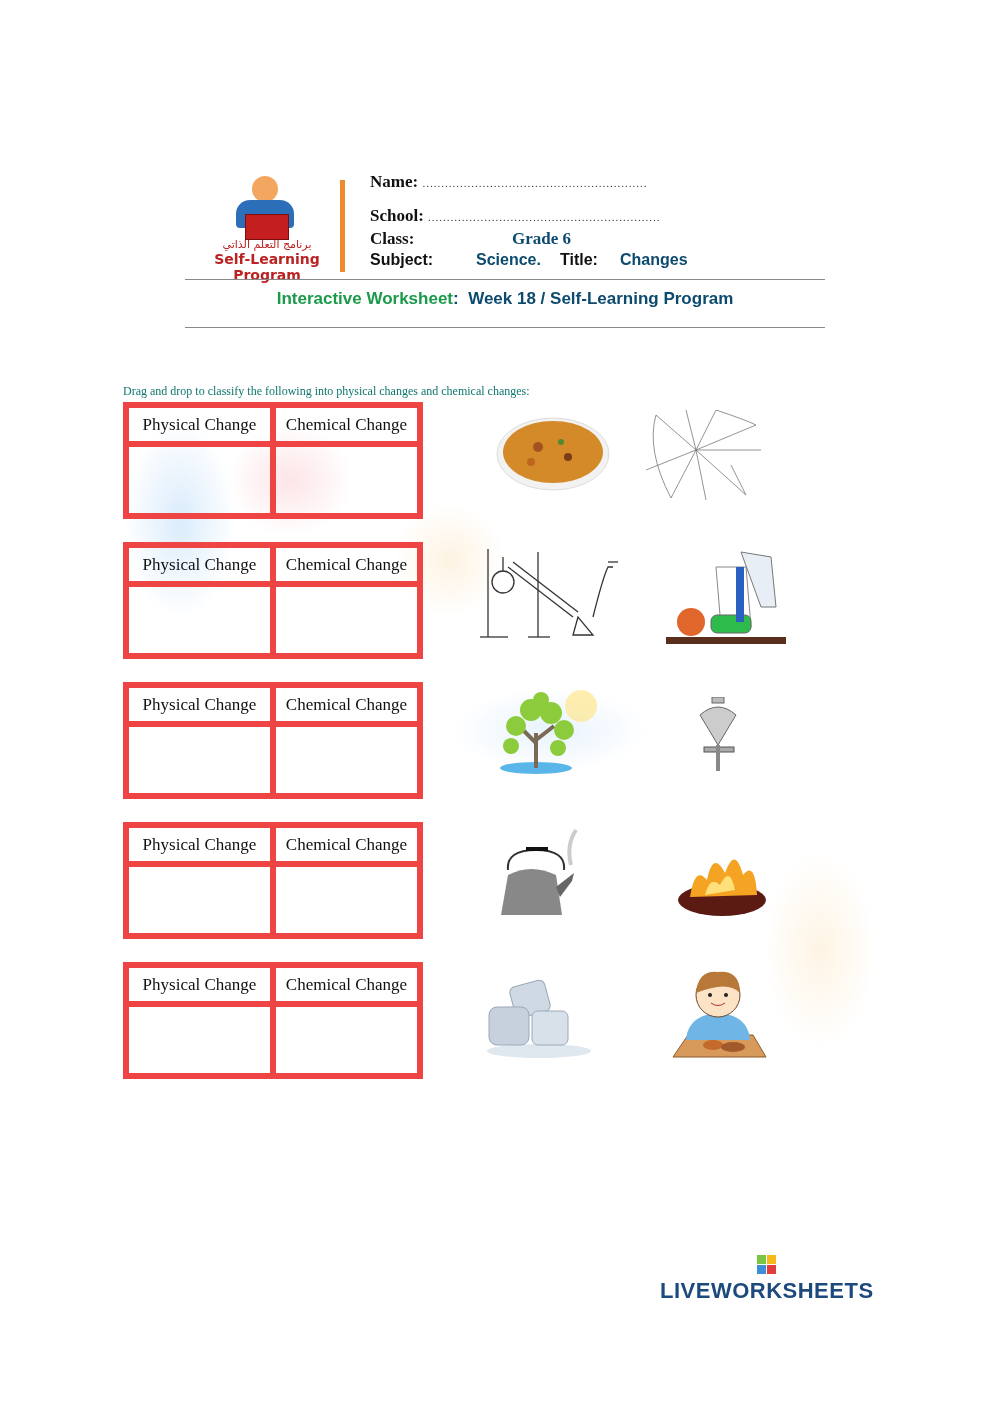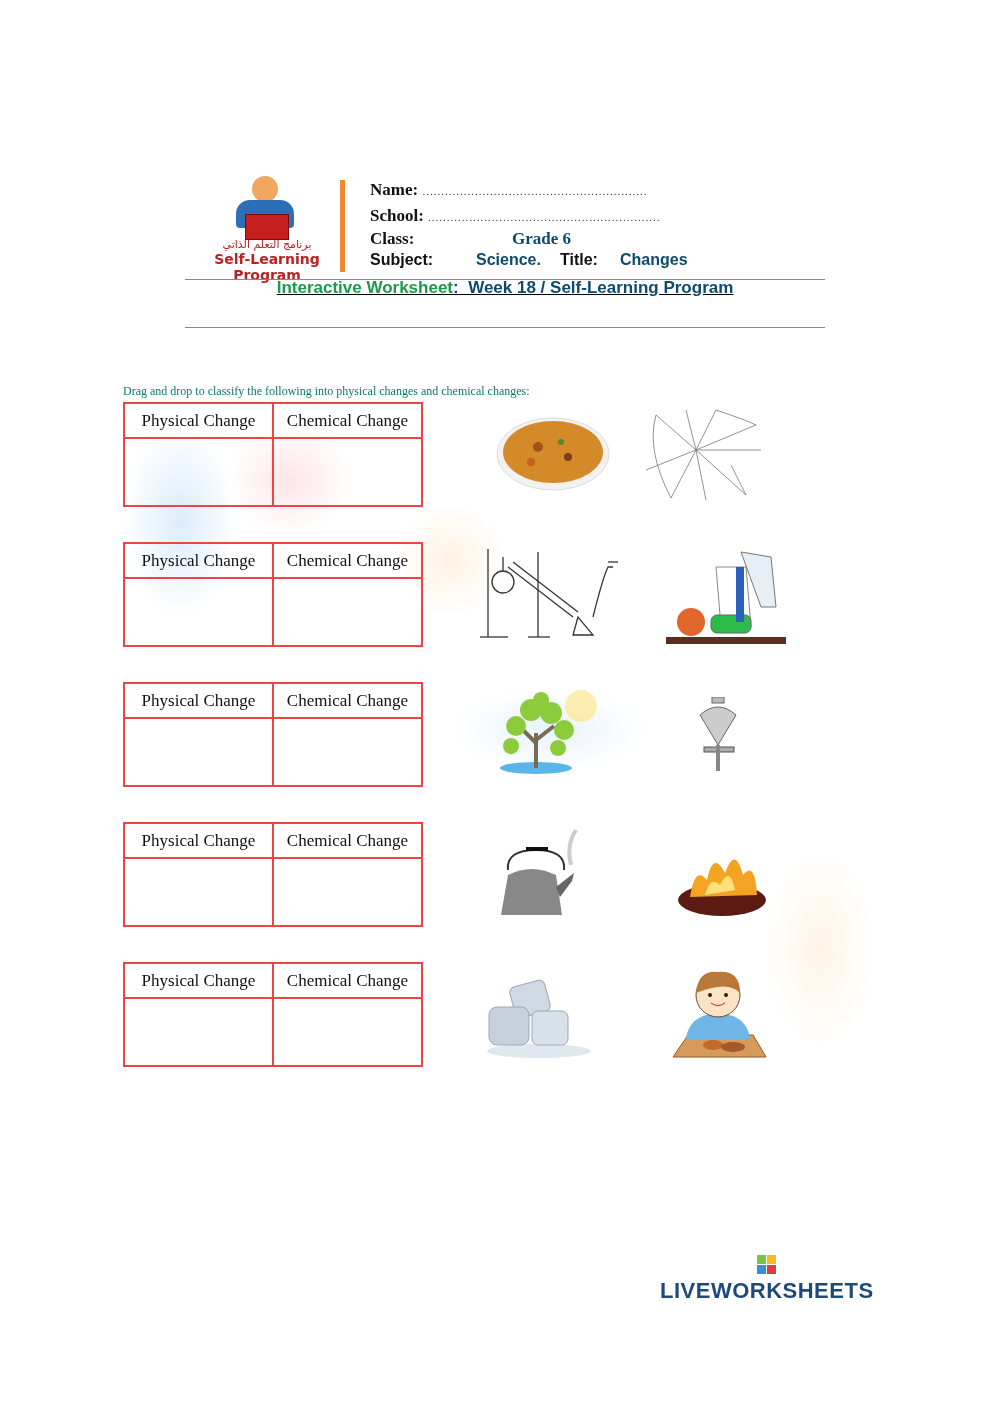--- a/index.html
+++ b/index.html
@@ -18,25 +18,25 @@
   .logo .body{position:absolute;left:24px;top:24px;width:58px;height:28px;background:#2c6fb8;border-radius:14px 14px 4px 4px;}
   .logo .book{position:absolute;left:33px;top:38px;width:42px;height:24px;background:#c41e1e;border:1px solid #7a0e0e;}
   .logo .arabic{position:absolute;left:0;top:62px;width:110px;text-align:center;font-size:11px;color:#b22;font-family:"DejaVu Sans",sans-serif;}
   .logo .eng{position:absolute;left:0;top:75px;width:110px;text-align:center;font-size:14px;font-weight:bold;color:#b22;font-family:"DejaVu Sans",sans-serif;}
   .vbar{left:340px;top:180px;width:5px;height:92px;background:#f08a30;}
   .hdr-line{left:370px;font-size:17px;font-weight:bold;color:#111;}
   .dots{color:#333;font-weight:normal;letter-spacing:1px;font-size:11px;}
   .red{color:#0c4a6e;}
   .sans{font-family:"Liberation Sans",sans-serif;}
   .rule{height:1px;background:#888;}
-  .banner{left:185px;top:278px;width:640px;text-align:center;font-family:"Liberation Sans",sans-serif;font-weight:bold;font-size:17px;text-decoration:underline;}
+  .banner{left:185px;top:289px;width:640px;text-align:center;font-family:"Liberation Sans",sans-serif;font-weight:bold;font-size:17px;}
   .green{color:#1a9a4a;}
   .instr{left:123px;top:384px;font-size:12px;color:#0f766e;}
   table.box{position:absolute;left:123px;width:300px;border-collapse:collapse;font-family:"Liberation Serif",serif;}
-  table.box td,table.box th{border:2px solid #ef4444;}
+  table.box td,table.box th{border:6px solid #ef4444;}
   table.box th{font-weight:normal;font-size:17px;height:31px;color:#111;width:50%;}
   table.box td{height:64px;}
   .pic{position:absolute;width:120px;height:90px;}
   .logo-lw{left:660px;top:1255px;font-family:"Liberation Sans",sans-serif;font-weight:bold;font-size:22px;color:#1d4a7c;letter-spacing:0.5px;display:flex;align-items:center;gap:4px;flex-direction:column;}
   .lwgrid{display:grid;grid-template-columns:9px 9px;grid-gap:1px;}
   .lwgrid span{width:9px;height:9px;display:block;}
 </style>
 </head>
 <body>
 
@@ -44,21 +44,21 @@
 
 <div class="abs logo">
   <div class="head"></div>
   <div class="body"></div>
   <div class="book"></div>
   <div class="arabic">برنامج التعلم الذاتي</div>
   <div class="eng">Self-Learning Program</div>
 </div>
 <div class="abs vbar"></div>
 
-<div class="abs hdr-line" style="top:180px;">
+<div class="abs hdr-line" style="top:172px;">
   <span>Name:</span>
   <span class="dots">............................................................</span>
 </div>
 <div class="abs hdr-line" style="top:206px;">
   <span>School:</span>
   <span class="dots">..............................................................</span>
 </div>
 <div class="abs hdr-line" style="top:229px;">
   <span>Class:</span>
   <span class="red" style="position:absolute;left:142px;white-space:nowrap;">Grade 6</span>

